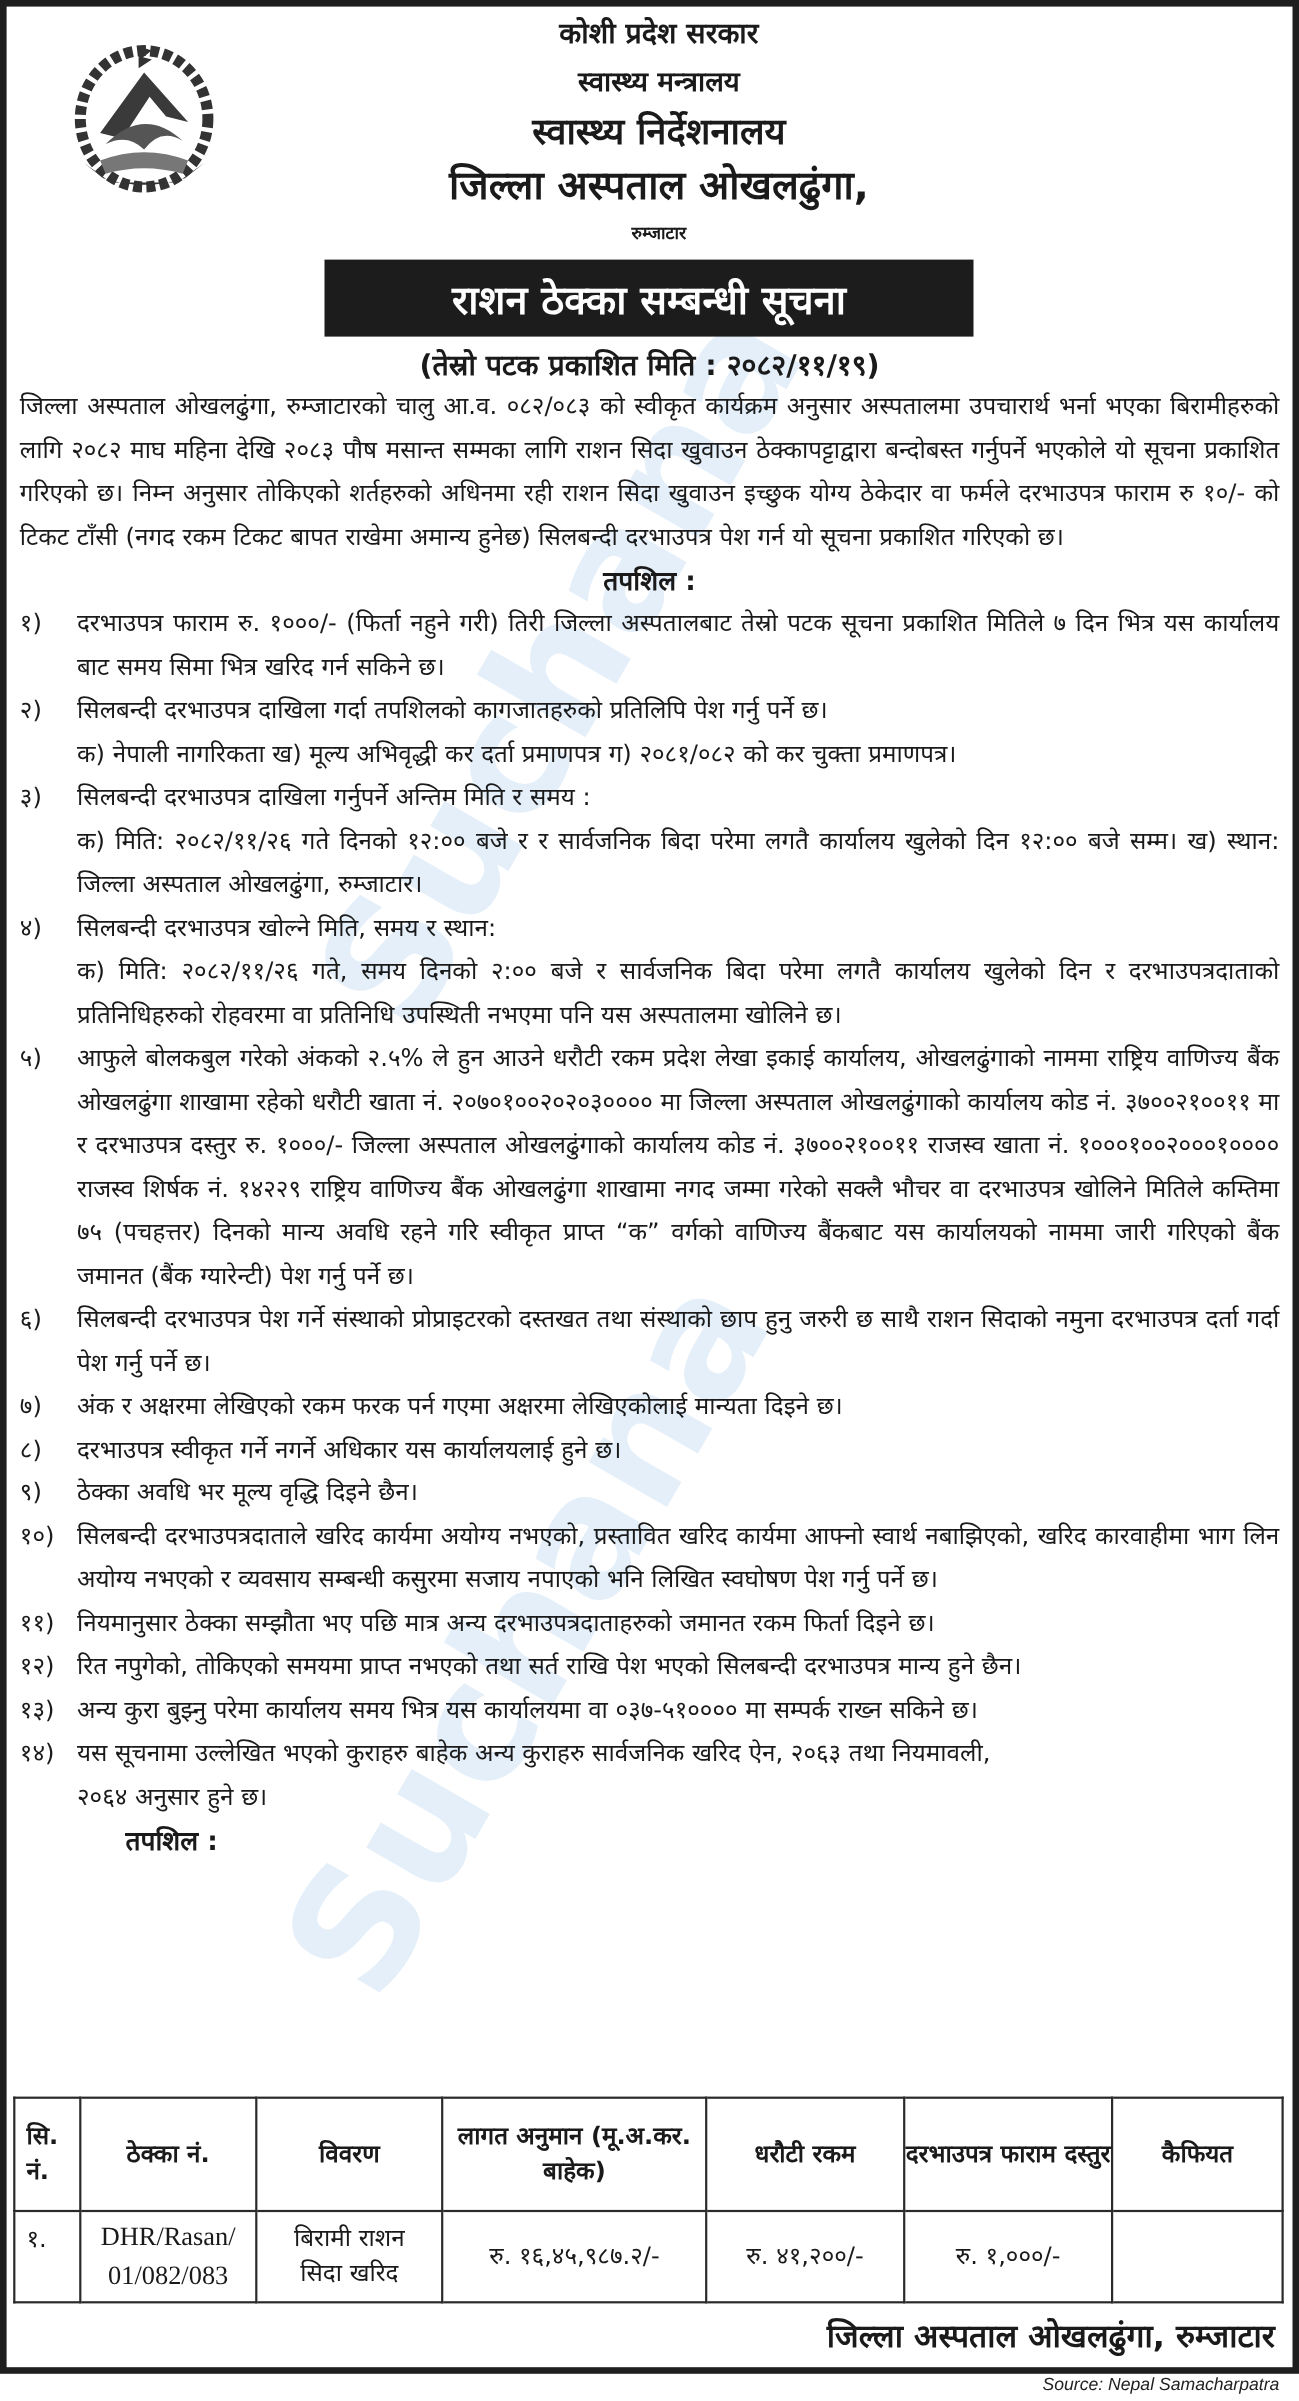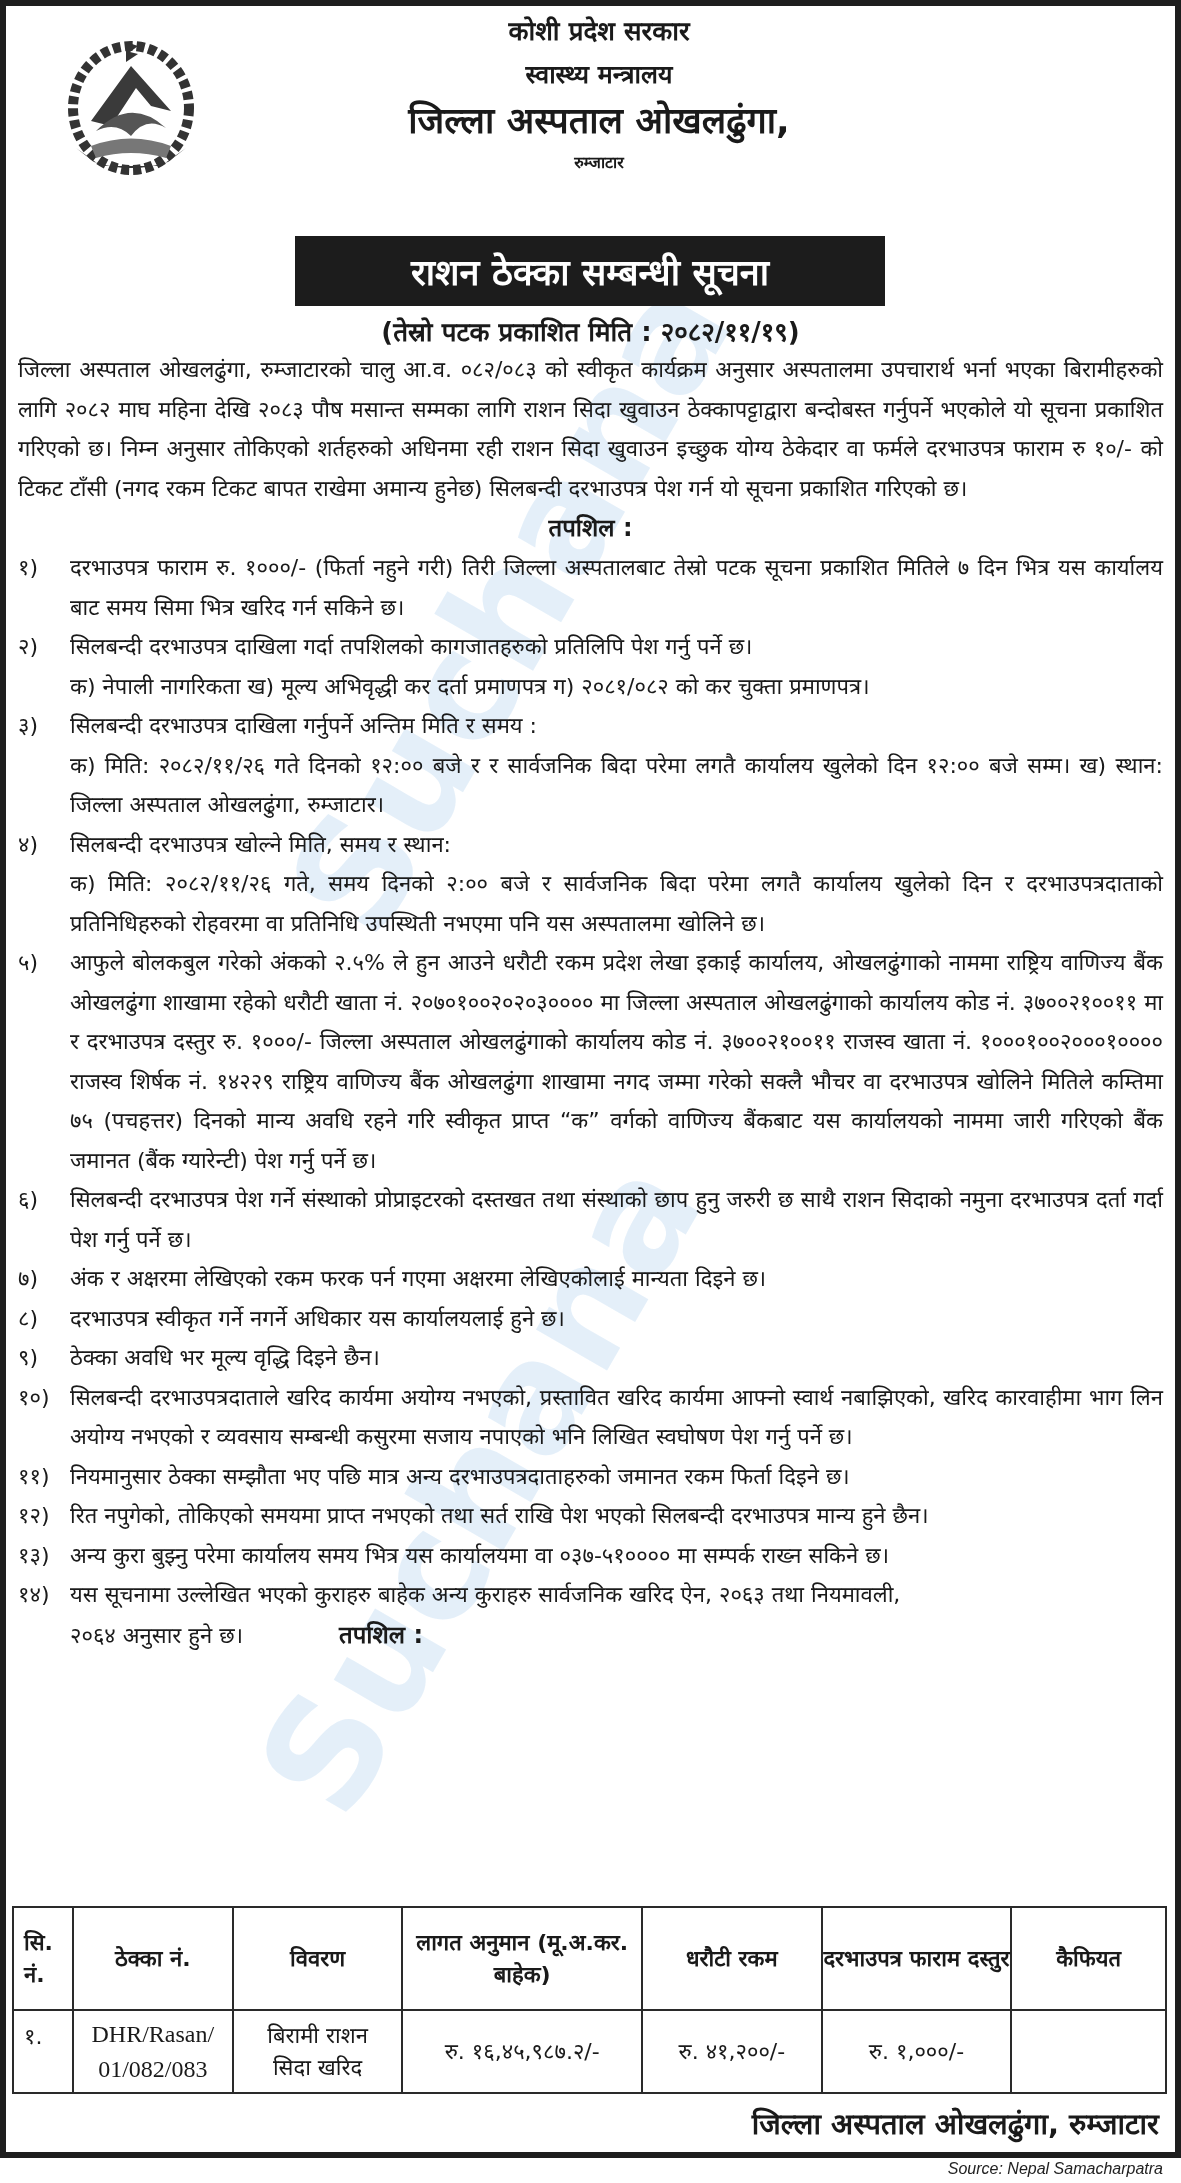--- a/index.html
+++ b/index.html
@@ -32,21 +32,21 @@
   .pub-date { position: absolute; left: 0; right: 0; top: 313px; text-align: center; font-size: 26px; font-weight: bold; }
 
   
   .content { position: absolute; left: 18px; right: 18px; top: 350px; font-size: 22px; line-height: 39.5px; }
   .intro { text-align: justify; text-align-last: left; }
   .section-head { text-align: center; font-weight: bold; font-size: 24px; line-height: 40px; }
   .item { display: flex; text-align: justify; }
   .item .num { flex: 0 0 52px; }
   .item .txt { flex: 1; text-align: justify; }
   .sub { padding-left: 52px; text-align: justify; }
-  .last-row { display: flex; align-items: baseline; }
+  .last-row { display: flex; align-items: baseline; flex-direction: column; }
   .last-row .txt2 { padding-left: 52px; flex: 0 0 auto; }
   .last-row .section-head { flex: 1; text-align: left; padding-left: 96px; }
 
   
   table.tender {
     position: absolute; left: 12px; top: 1906px; width: 1155px;
     border-collapse: collapse; font-size: 22px;
   }
   table.tender th, table.tender td { border: 2px solid #2a2a2a; text-align: center; vertical-align: middle; }
   table.tender th { height: 103px; font-weight: bold; line-height: 1.45; }
@@ -70,20 +70,21 @@
   <polygon points="70,6 70,26 82,18 74,16 82,10" fill="#333"></polygon>
   <polygon points="35,85 75,30 115,75 95,70 80,52 55,90" fill="#3a3a3a"></polygon>
   <path d="M40 95 Q75 60 110 92 Q90 80 75 100 Q60 85 40 95Z" fill="#555"></path>
   <path d="M35 110 Q75 95 115 110 L110 122 Q75 112 40 122 Z" fill="#777"></path>
   <path d="M20 112 L45 130 L105 130 L130 112 L112 126 Q75 138 38 126Z" fill="#333"></path>
 </svg>
 
 <div class="header-center">
   <span class="h-line h1">कोशी प्रदेश सरकार</span>
   <span class="h-line h2">स्वास्थ्य मन्त्रालय</span>
+  <span class="h-line h3">स्वास्थ्य निर्देशनालय</span>
   <span class="h-line h4">जिल्ला अस्पताल ओखलढुंगा,</span>
   <span class="h-line h5">रुम्जाटार</span>
 </div>
 
 <div class="title-box">राशन ठेक्का सम्बन्धी सूचना</div>
 <div class="pub-date">(तेस्रो पटक प्रकाशित मिति : २०८२/११/१९)</div>
 
 <div class="content">
   <p class="intro">जिल्ला अस्पताल ओखलढुंगा, रुम्जाटारको चालु आ.व. ०८२/०८३ को स्वीकृत कार्यक्रम अनुसार अस्पतालमा उपचारार्थ भर्ना भएका बिरामीहरुको लागि २०८२ माघ महिना देखि २०८३ पौष मसान्त सम्मका लागि राशन सिदा खुवाउन ठेक्कापट्टाद्वारा बन्दोबस्त गर्नुपर्ने भएकोले यो सूचना प्रकाशित गरिएको छ। निम्न अनुसार तोकिएको शर्तहरुको अधिनमा रही राशन सिदा खुवाउन इच्छुक योग्य ठेकेदार वा फर्मले दरभाउपत्र फाराम रु १०/- को टिकट टाँसी (नगद रकम टिकट बापत राखेमा अमान्य हुनेछ) सिलबन्दी दरभाउपत्र पेश गर्न यो सूचना प्रकाशित गरिएको छ।</p>
   <div class="section-head">तपशिल :</div>

